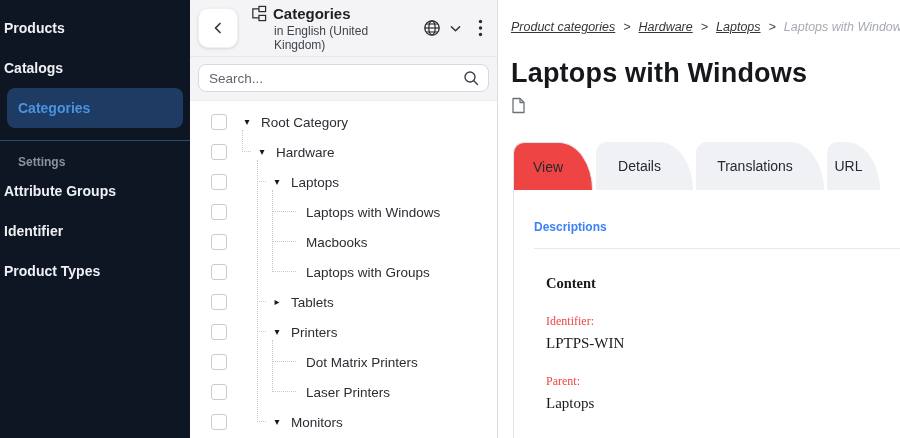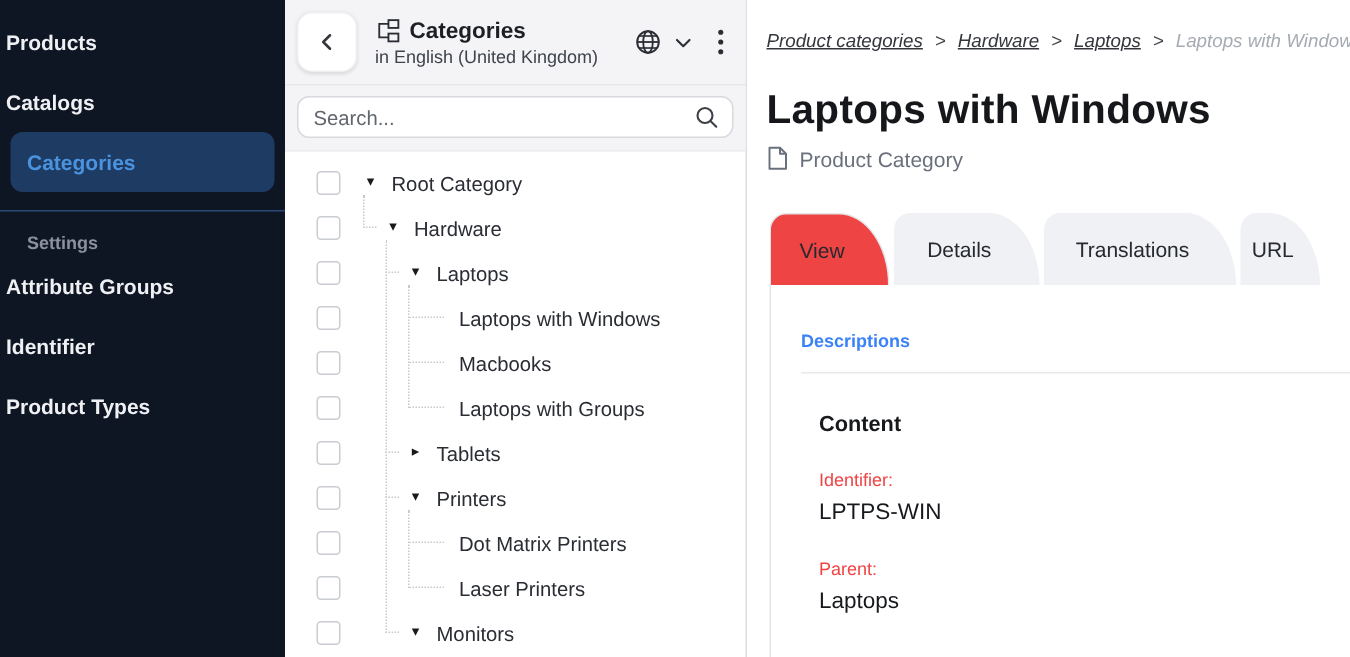--- a/index.html
+++ b/index.html
@@ -23,21 +23,21 @@
   .panel-top { background:#f4f4f6; border-bottom:1px solid #ececef; }
   .panel-head { display:flex; align-items:center; padding:8px 8px;
                 border-bottom:1px solid #e6e7ea; height:57px; }
   .back-btn { width:40px; height:40px; background:#fff; border:1px solid #f0f0f2;
               border-radius:10px; box-shadow:0 1px 3px rgba(20,20,40,.12);
               display:flex; align-items:center; justify-content:center; cursor:pointer;
               flex:0 0 40px; }
   .head-title-block { margin-left:12px; flex:1; min-width:0; }
   .head-title-row { display:flex; align-items:center; gap:6px; }
   .head-title { font-size:15px; font-weight:700; color:#1c1f24; }
-  .head-sub { font-size:12px; color:#3f444c; margin-top:2px; }
+  .head-sub { font-size:12px; color:#3f444c; margin-top:2px; margin-left:24px; }
   .head-icons { display:flex; align-items:center; gap:8px; padding-right:4px; }
   .icon-btn { background:none; border:none; cursor:pointer; display:flex;
               align-items:center; padding:2px; }
   .search-wrap { position:relative; margin:7px 8px 8px; }
   .search-input { width:100%; height:28px; border:1px solid #d8d9de; border-radius:8px;
                   background:#fff; padding:0 32px 0 10px; font-size:13.5px;
                   color:#30343a; font-family:inherit; }
   .search-input::placeholder { color:#62666d; opacity:1; }
   .search-icon { position:absolute; right:9px; top:5px; }
 
@@ -74,21 +74,21 @@
          padding:0 14px 0 4px; }
   .tab.t-view { width:80px; } .tab.t-details { width:97px; }
   .tab.t-translations { width:128px; } .tab.t-url { width:53px; }
   .tab.active { background:#ef4444; border:1px solid #e4e5e9; border-bottom:none;
                 position:relative; z-index:2; }
 
   .tab-panel { flex:1; border-left:1px solid #e4e5e9; margin-left:2px;
                padding:30px 0 0 20px; }
   .section-title { font-size:12px; font-weight:700; color:#3b82f6; }
   .section-divider { border:none; border-top:1px solid #e8e9ec; margin-top:14px; }
-  .content-block { margin:26px 0 4px 12px; }
+  .content-block { margin:26px 0 4px 12px;font-family:Liberation Serif, serif; }
   .content-heading { font-size:14.5px; font-weight:700; color:#17191d; }
   .field-label { margin-top:22px; font-size:12px; color:#ef4444; }
   .field-value { margin-top:6px; font-size:15px; color:#17191d; }
 
   svg { display:block; }
 </style>
 </head>
 <body>
 
 <nav class="sidebar">
@@ -252,21 +252,20 @@
 
   <h1 class="page-title">Laptops with Windows</h1>
 
   <div class="subtitle-row">
     <span>
       <svg width="15" height="17" viewBox="0 0 15 17" fill="none">
         <path d="M2 1.5 H9 L13 5.5 V15.5 H2 Z" stroke="#6b717c" stroke-width="1.3" stroke-linejoin="round"></path>
         <path d="M9 1.5 V5.5 H13" stroke="#6b717c" stroke-width="1.3" stroke-linejoin="round"></path>
       </svg>
     </span>
-    <span>Product Category</span>
   </div>
 
   <div class="tabs">
     <button class="tab t-view active">View</button>
     <button class="tab t-details">Details</button>
     <button class="tab t-translations">Translations</button>
     <button class="tab t-url">URL</button>
   </div>
 
   <div class="tab-panel">

